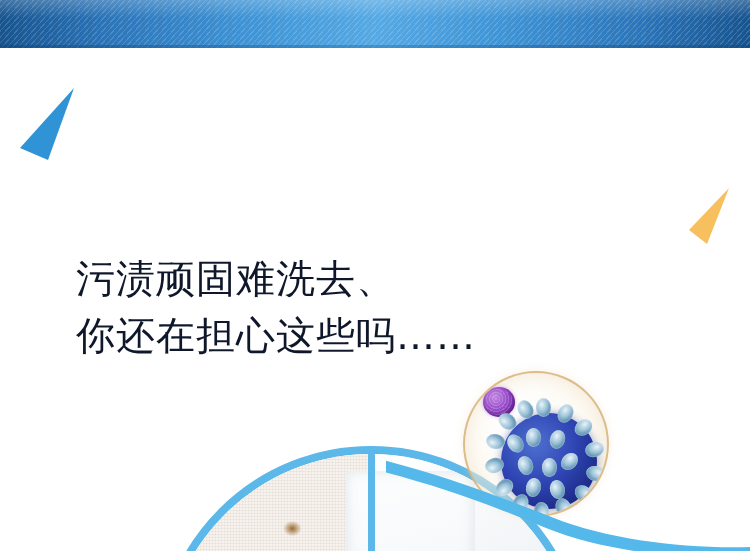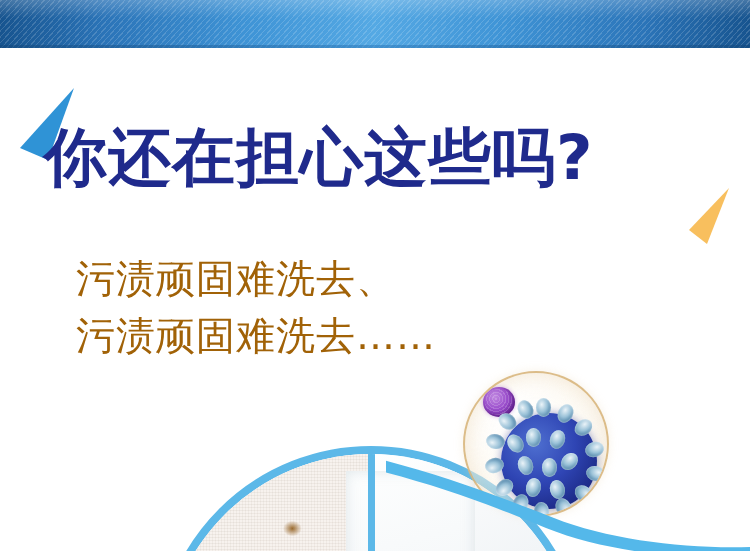--- a/index.html
+++ b/index.html
@@ -56,21 +56,21 @@
     font-weight:bold;
     color:#1f2a8c;
     letter-spacing:1px;
     white-space:nowrap;
     font-family:"DejaVu Sans","Liberation Sans",sans-serif;
   }
 
   
   .body-copy{
     position:absolute;left:76px;top:250px;
-    color:#a16207;
+    color:#0f172a;
     font-size:39px;
     line-height:57px;
     letter-spacing:1px;
     font-family:"DejaVu Sans","Liberation Sans",sans-serif;
     white-space:nowrap;
   }
   .body-copy .line{display:block;}
 
   
   .circle-wrap{
@@ -171,25 +171,24 @@
       <polygon points="56,2 30,74 2,62" fill="#2f93d6"></polygon>
     </svg>
   </div>
 
   <div class="wedge-orange">
     <svg width="50" height="62" viewBox="0 0 50 62" xmlns="http://www.w3.org/2000/svg">
       <polygon points="44,2 22,58 4,44" fill="#f8bf5e"></polygon>
     </svg>
   </div>
 
-  <div class="headline">你还在担心这些吗?</div>
 
   <div class="body-copy">
     <span class="line">污渍顽固难洗去、</span>
-    <span class="line">污渍顽固难洗去……</span>
+    <span class="line">你还在担心这些吗……</span>
   </div>
 
   <div class="circle-wrap">
     <div class="circle-half half-left">
       <div class="weave"></div>
     </div>
     <div class="circle-half half-right">
       <div class="tile"></div>
 
     </div>

